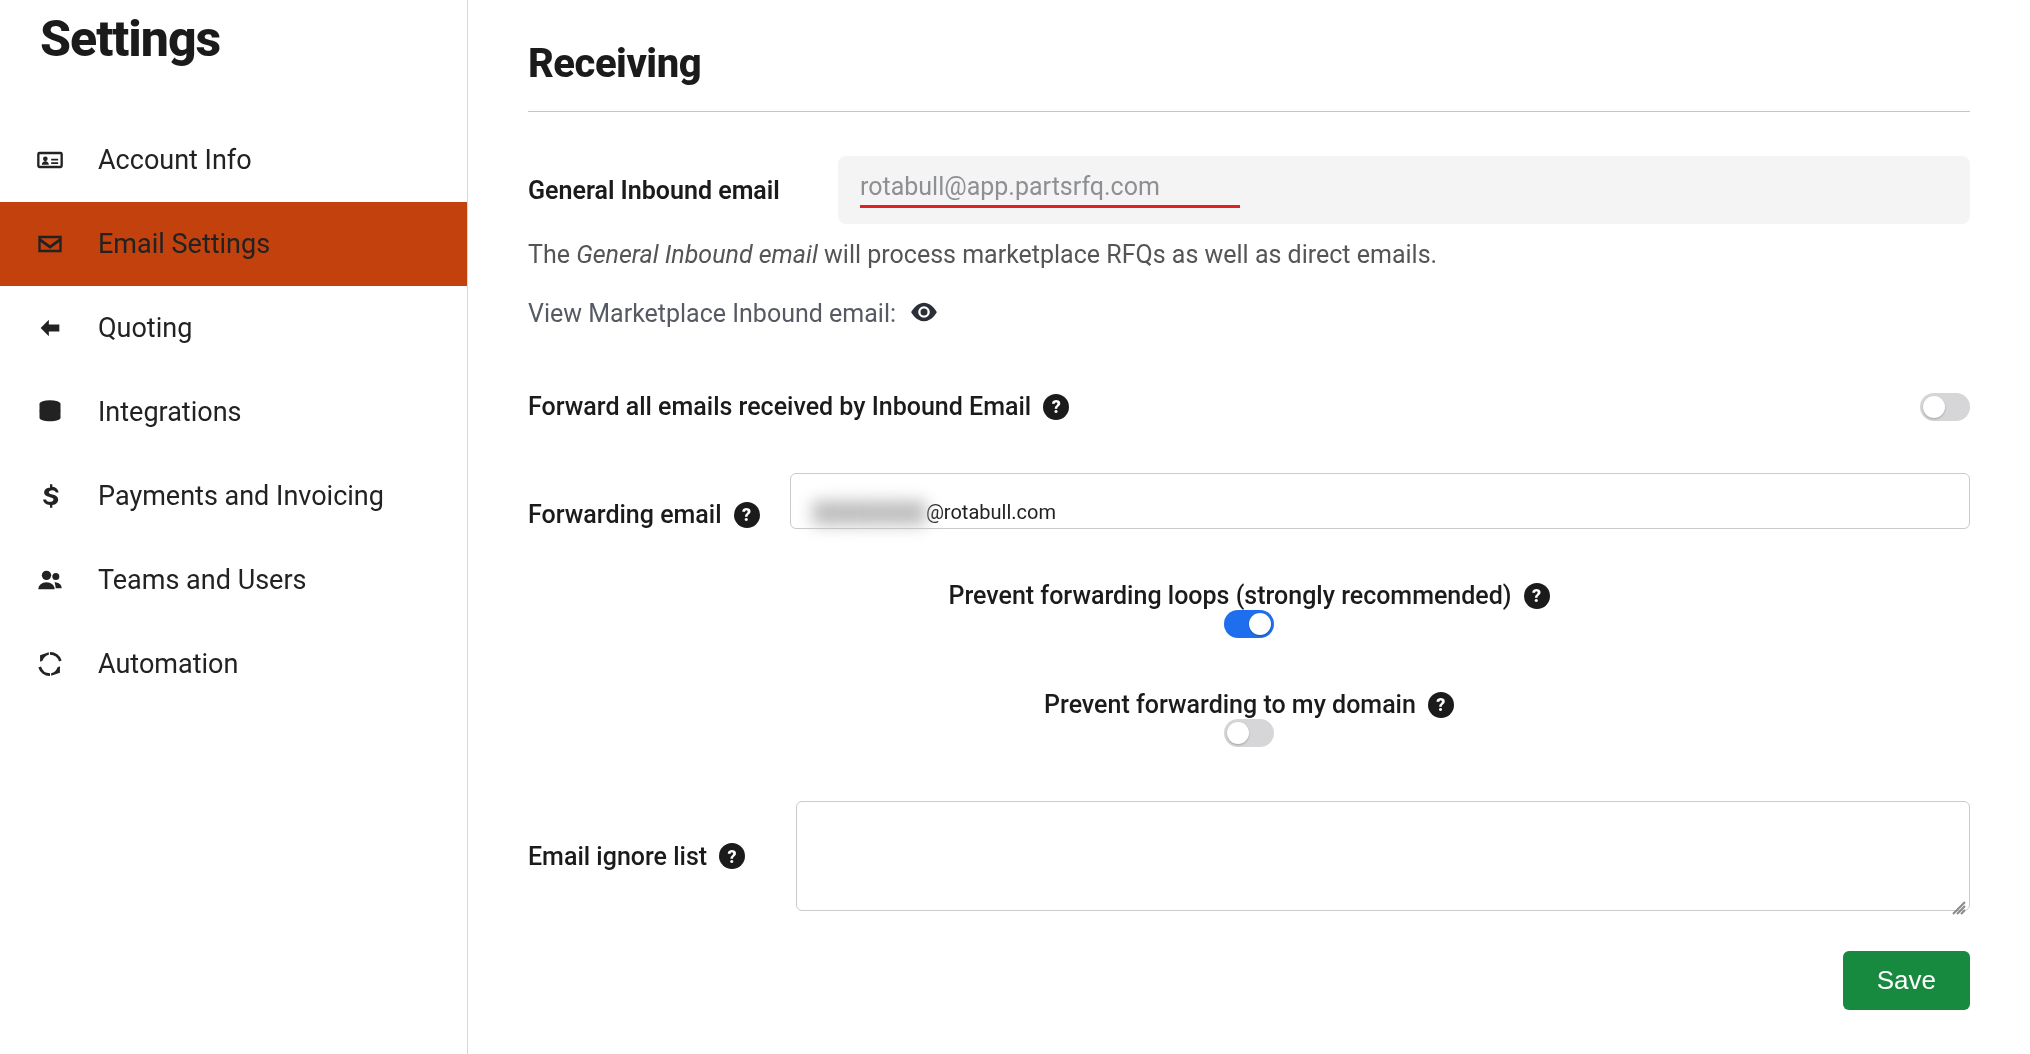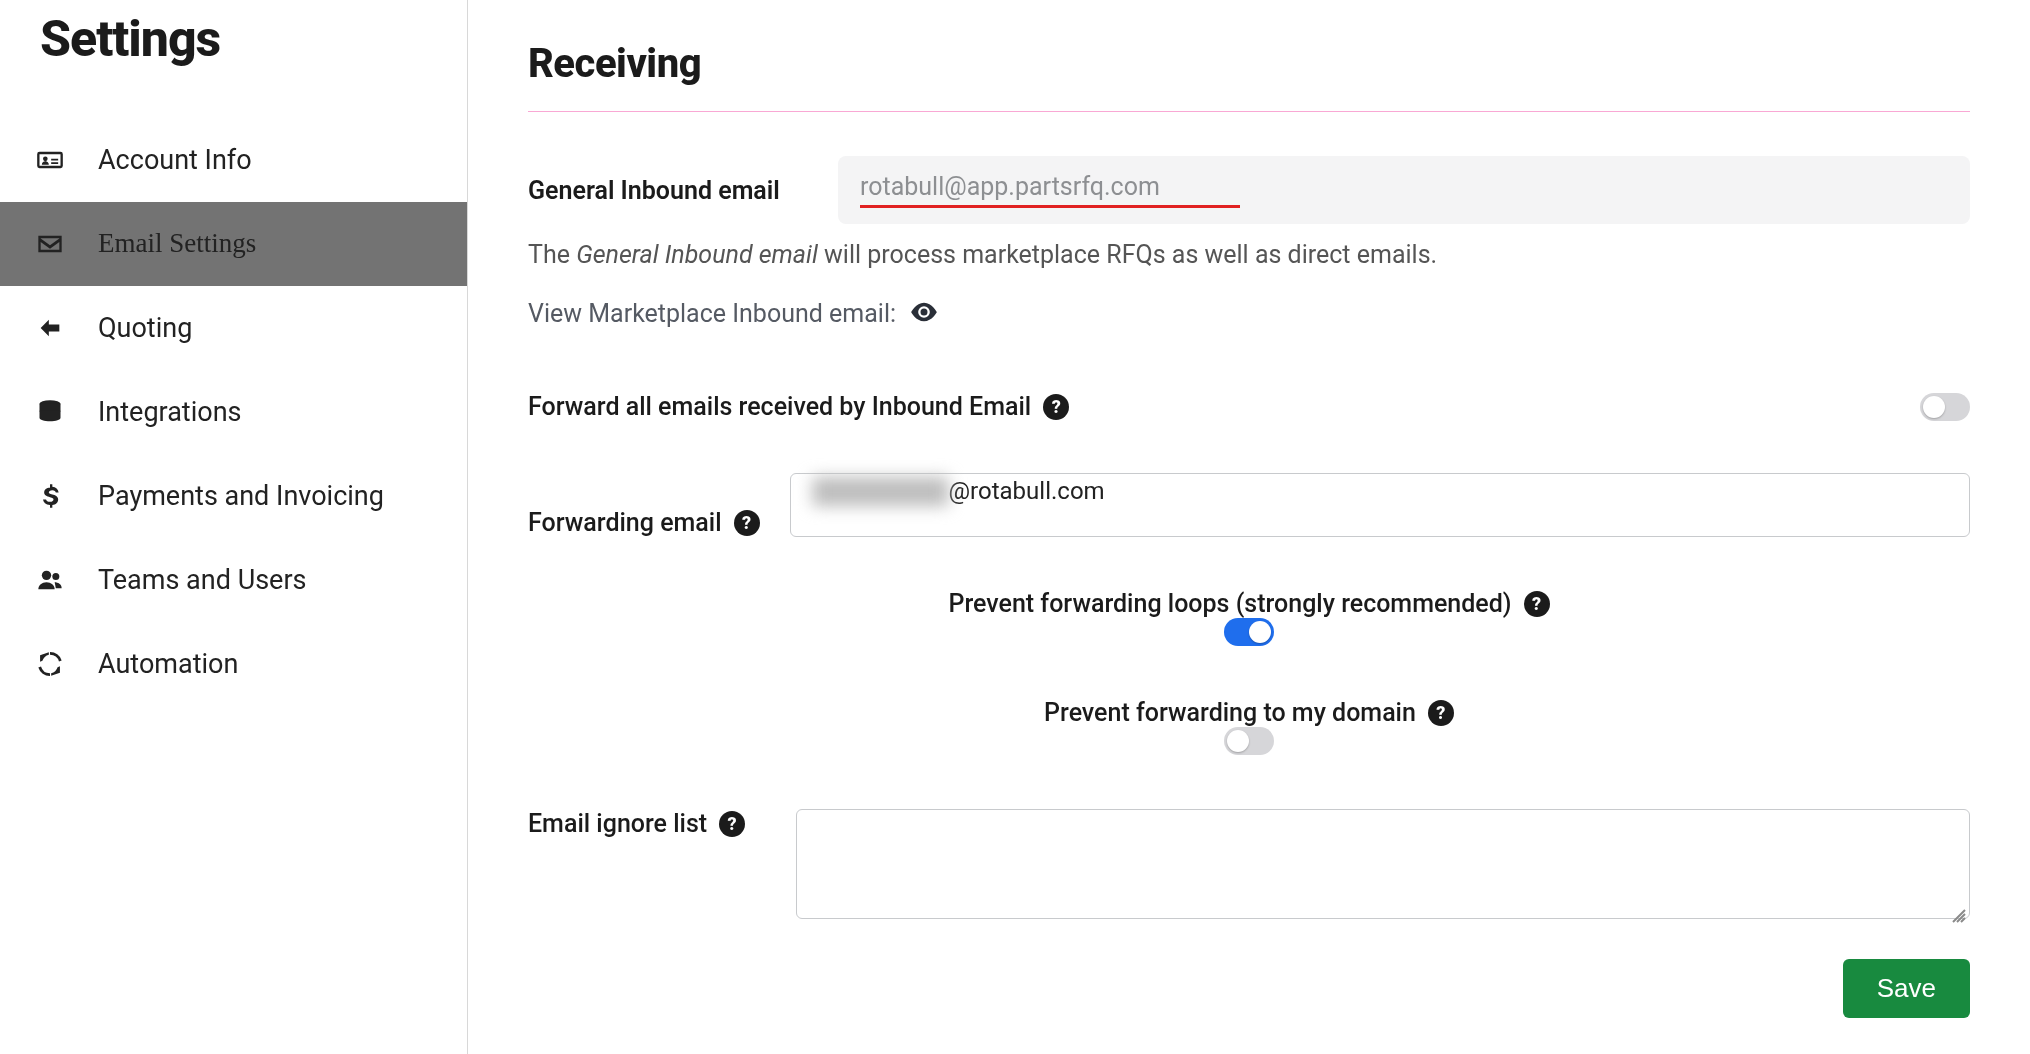--- a/index.html
+++ b/index.html
@@ -22,21 +22,21 @@
     letter-spacing: -1px;
   }
   .nav-item {
     display: flex;
     gap: 32px;
     padding: 26px 34px;
     font-size: 27px;
     color: #222;
     cursor: pointer;
   }
-  .nav-item.active { background: #737373; font-family: Liberation Serif, serif; }
+  .nav-item.active { background: #c2410c; }
   .nav-item .icon {
     width: 32px;
     height: 32px;
     display: inline-flex;
     align-items: center;
     justify-content: center;
     color: #222;
     flex-shrink: 0;
   }
   .nav-item .icon svg { width: 28px; height: 28px; fill: currentColor; }
@@ -153,32 +153,32 @@
     gap: 12px;
     font-size: 25px;
     font-weight: 500;
     color: #1b1b1b;
     min-width: 230px;
   }
   .text-input {
     flex: 1;
     border: 1px solid #c8cacd;
     border-radius: 6px;
-    padding: 3px 22px;
-    font-size: 24px;
+    padding: 26px 22px;
+    font-size: 20px;
     color: #222;
-    height: 64px;
+    height: 56px;
   }
   .text-input .blur {
     filter: blur(8px);
     color: #bdbdbd;
   }
   .textarea-row {
     display: flex;
-    align-items: flex-start;
+    align-items: center;
     gap: 38px;
     margin-top: 54px;
   }
   .textarea {
     flex: 1;
     border: 1px solid #c8cacd;
     border-radius: 6px;
     min-height: 110px;
     padding: 12px 18px;
     font-size: 24px;

